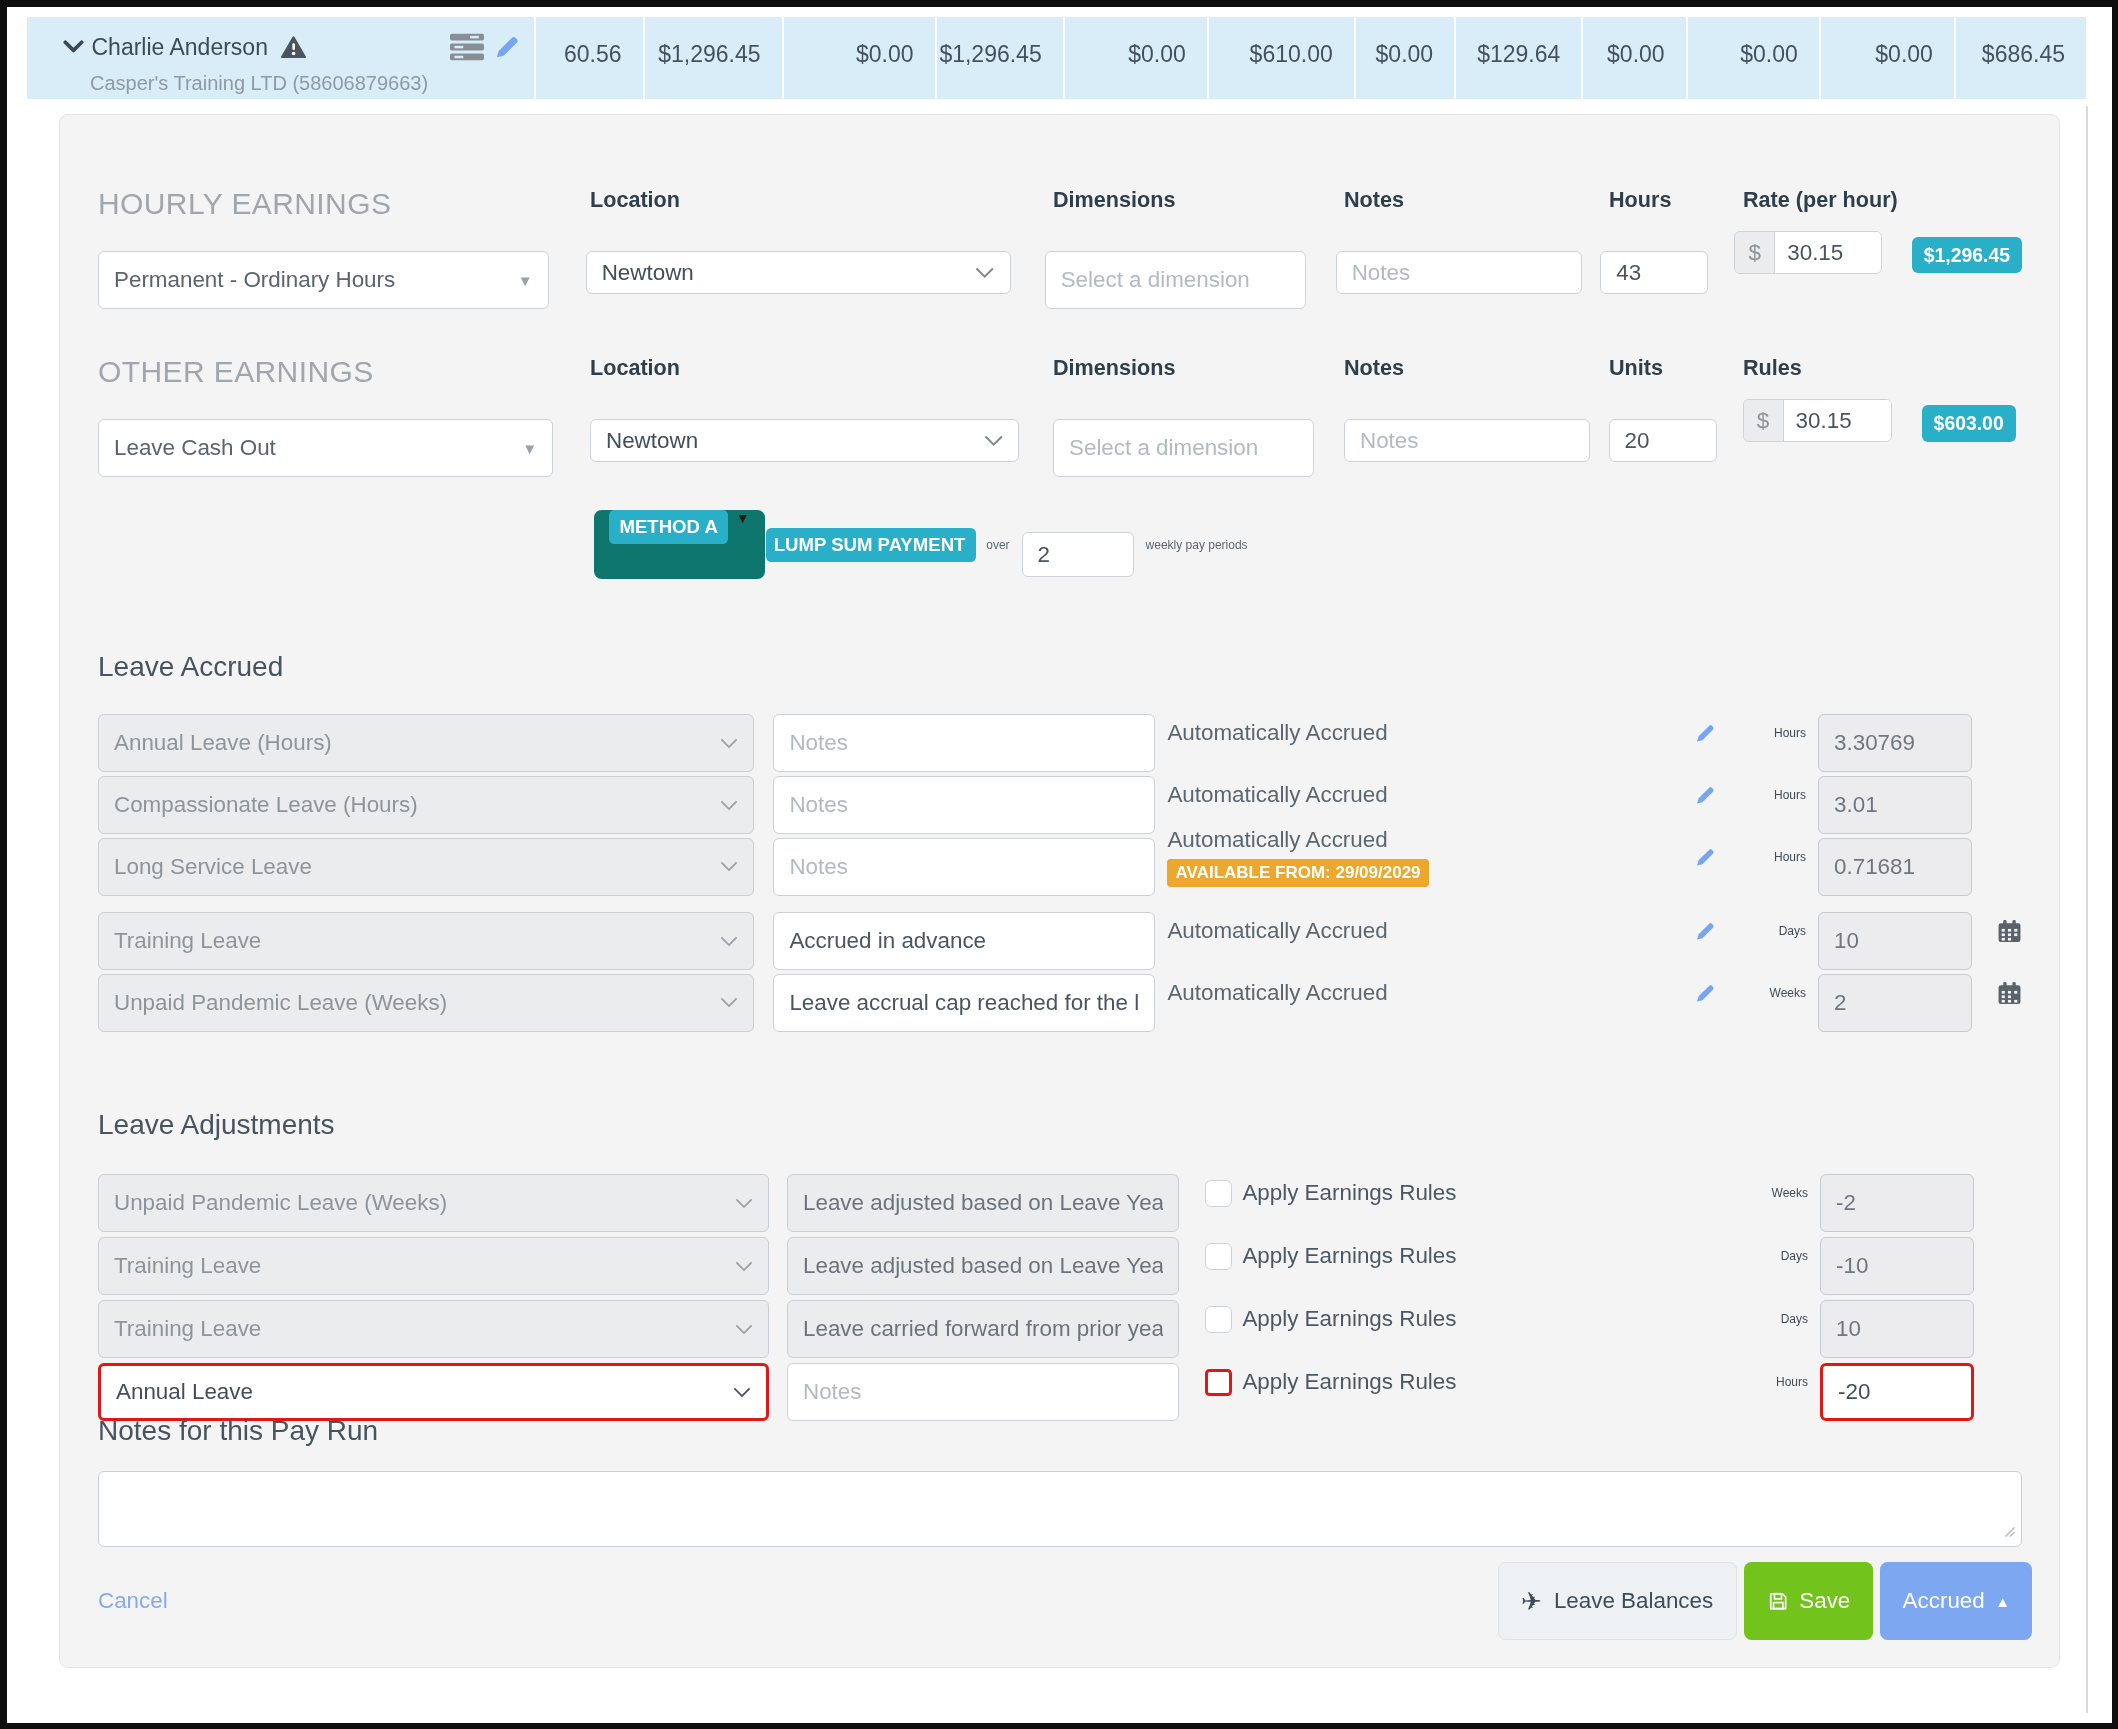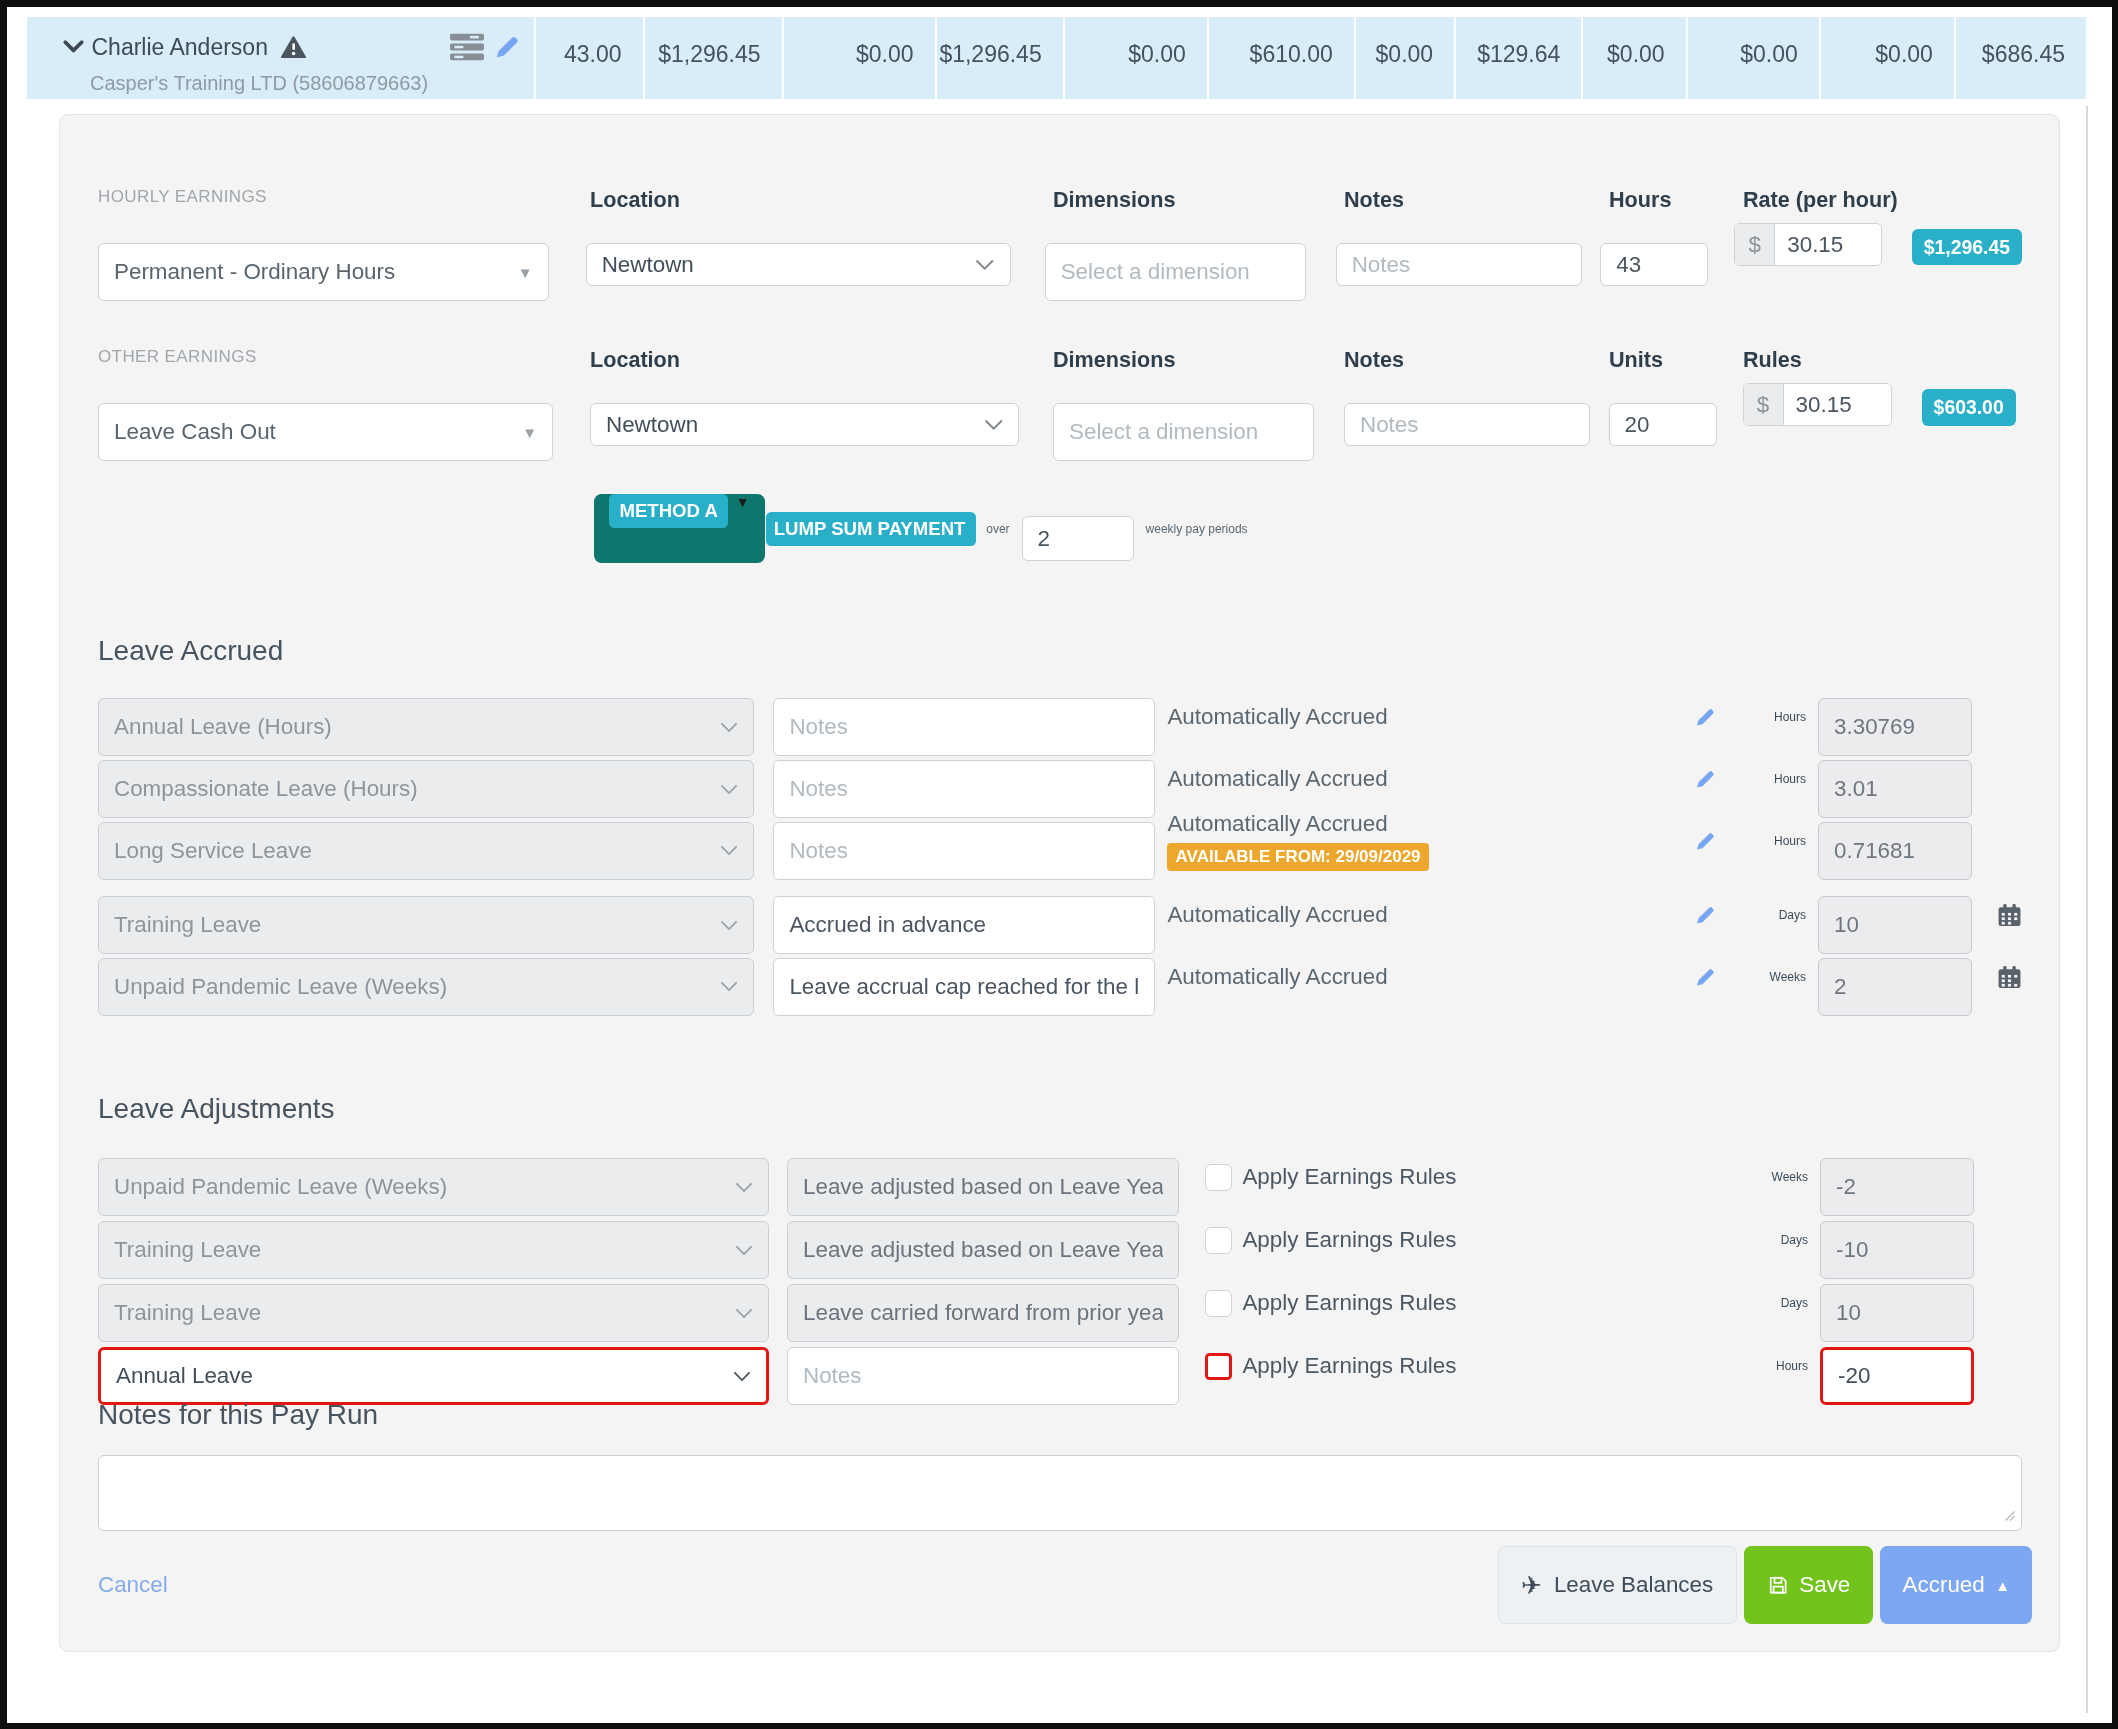--- a/index.html
+++ b/index.html
@@ -38,21 +38,21 @@
          padding:0 15px; display:flex; align-items:center; font-family:"Liberation Sans", sans-serif;margin-top:20px; }
   input.box { display:block; line-height:normal; }
   input.box::placeholder, textarea::placeholder { color:#b2bac1; }
   .sel { justify-content:space-between; cursor:default; }
   .sel .caret-tri { color:#9aa1a7; font-size:15px; margin-left:10.4px; }
   .gray { background:#ebeced; border-color:#c9cfd4; color:#8d959c; }
   .red-border { border:3px solid #e01713 !important; }
 
   
   .e-labels { display:flex; margin-top:36px; font-size:21.6px; font-weight:700; color:#2f3e4b; }
-  .e-labels .c1 { width:492px; font-weight:400; font-size:17px; color:#9fa6ac; letter-spacing:0.4px; }
+  .e-labels .c1 { width:492px; font-weight:400; font-size:30px; color:#9fa6ac; letter-spacing:0.4px; }
   .c2{width:463px}.c3{width:291px}.c4{width:265px}.c5{width:134px}.c6{width:179px}
   .e-row { display:flex; align-items:flex-start; margin-top:10.4px; }
   .type-sel { width:455px; height:58px; margin-right:37px; color:#59646e; }
   .loc-sel { width:429px; height:43px; margin-right:34px; }
   .dim-input { width:261px; height:58px; margin-right:30px; }
   .sm-notes { width:246px; height:43px; margin-right:18.6px; }
   .sm-num { width:108px; height:43px; margin-right:26px; }
   .rate-group { width:149px; height:43px; margin-right:30px; display:flex; border:1.5px solid #cdd2d7; border-radius:6px; background:#fff; overflow:hidden; }
   .rate-addon { width:40px; background:#ebecee; border-right:1.5px solid #cdd2d7; display:flex; align-items:center; justify-content:center; color:#8b949b; font-size:22.4px; }
   .rate-input { flex:1; border:none; outline:none; font-size:22.4px; color:#4a5560; padding:0 12px; min-width:0; font-family:"Liberation Sans", sans-serif; }
@@ -150,21 +150,21 @@
         </span>
         <span style="display:flex;">
           <svg width="28" height="28" viewBox="0 0 24 24">
               <path d="M3.2 20.8l1.7-5.4L16.1 4.2a2.4 2.4 0 013.4 0l.8.8a2.4 2.4 0 010 3.4L9.1 19.6 3.2 20.8z" fill="#78a5f2"></path>
             </svg>
         </span>
       </span>
     </div>
     <div class="emp-company">Casper's Training LTD (58606879663)</div>
   </div>
-  <div class="hcell">43.00</div>
+  <div class="hcell">60.56</div>
   <div class="hcell">$1,296.45</div>
   <div class="hcell">$0.00</div>
   <div class="hcell">$1,296.45</div>
   <div class="hcell">$0.00</div>
   <div class="hcell">$610.00</div>
   <div class="hcell">$0.00</div>
   <div class="hcell">$129.64</div>
   <div class="hcell">$0.00</div>
   <div class="hcell">$0.00</div>
   <div class="hcell">$0.00</div>

